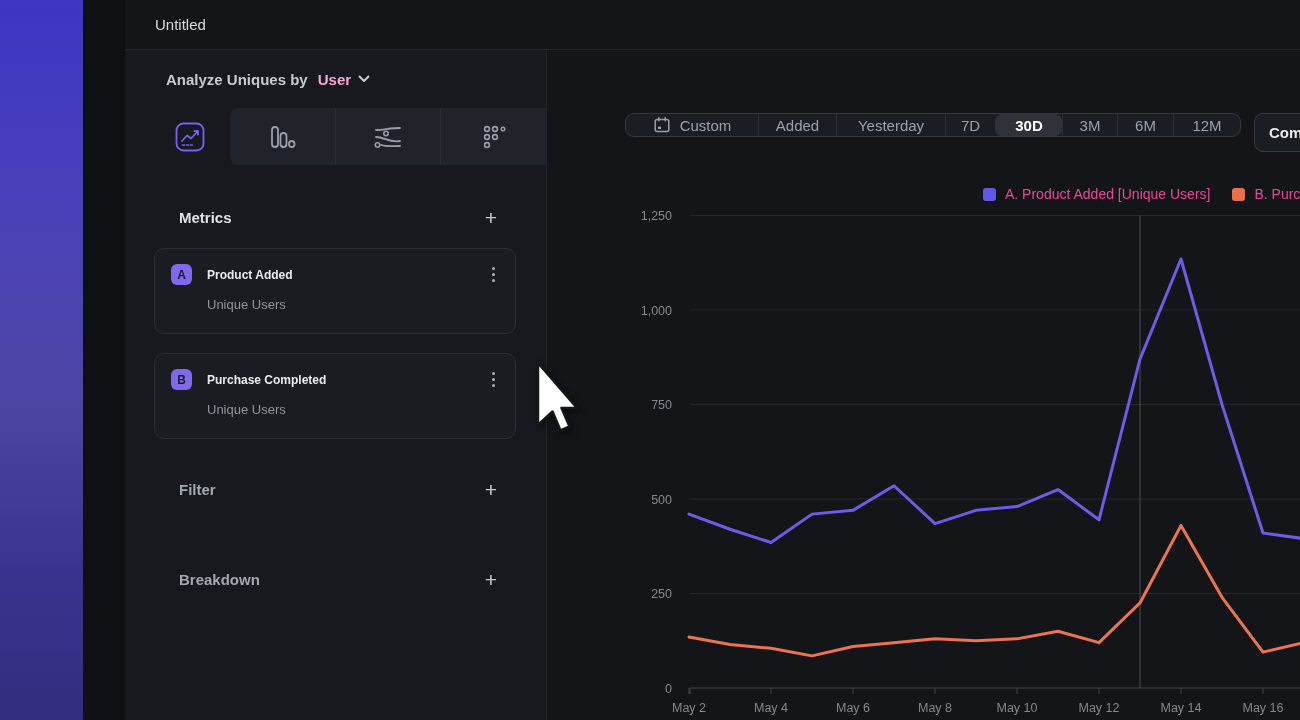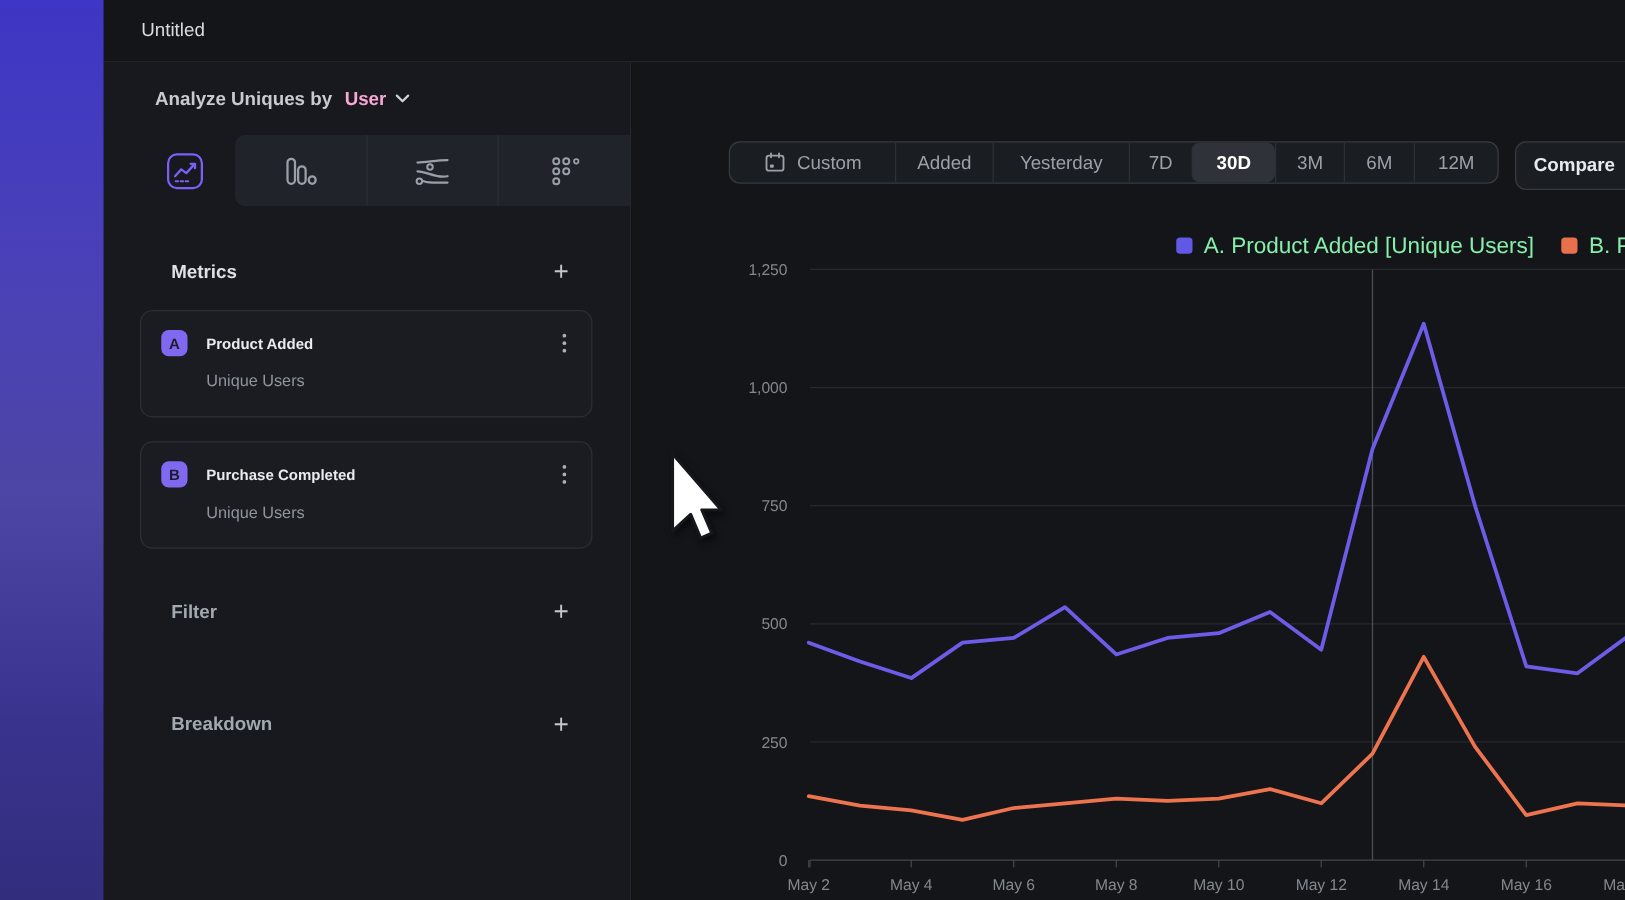--- a/index.html
+++ b/index.html
@@ -1,18 +1,18 @@
 <!DOCTYPE html>
 <html><head>
 <meta charset="utf-8">
 <style>
   * { margin:0; padding:0; box-sizing:border-box; }
   html,body { width:1300px; height:720px; overflow:hidden; background:#0e1013; }
   body { font-family:"Liberation Sans", sans-serif; }
-  .screen { position:relative; width:1300px; height:720px; display:flex; }
+  .screen { position:relative; width:1300px; height:720px; display:flex;gap:42px; }
 
   
   .nav-strip { width:83px; height:100%; flex:0 0 83px;
     background:linear-gradient(180deg,#3e36c4 0%,#4a41b8 30%,#4d46a4 55%,#3b3490 78%,#332d7e 100%); }
 
   .app { flex:1; display:flex; flex-direction:column; min-width:0; }
 
   
   .topbar { height:50px; flex:0 0 50px; background:#141519; border-bottom:1px solid #24272c;
     display:flex; align-items:center; padding-left:30px; }
@@ -55,37 +55,37 @@
   .kebab { display:flex; flex-direction:column; gap:3px; padding:4px 6px; cursor:pointer; }
   .kebab i { width:3px; height:3px; border-radius:50%; background:#aab0b7; display:block; }
   .mc-subtitle { margin:11px 0 0 36px; color:#8f959d; font-size:13px; }
 
   .filter-header { margin-top:36px; }
   .breakdown-header { margin-top:62px; }
 
   
   .chartpanel { flex:1; position:relative; background:#141518; overflow:hidden; min-width:0; }
 
-  .seg { position:absolute; left:78px; top:63px; height:34px; display:flex;
+  .seg { position:absolute; left:78px; top:63px; height:24px; display:flex;
     border:1px solid #373a41; border-radius:9px; background:#1a1d22; overflow:hidden; }
   .seg button { background:none; border:none; color:#9ba1a9; font-size:15px; cursor:pointer;
     display:flex; align-items:center; justify-content:center; gap:9px; height:100%; }
   .seg button + button { border-left:1px solid #2c2f35; }
   .seg button.selected { background:#2f3339; color:#ffffff; font-weight:600; border-radius:7px; }
   .w-custom{width:132px;} .w-today{width:78px;} .w-yesterday{width:109px;} .w-7d{width:50px;}
   .w-30d{width:67px;} .w-3m{width:55px;} .w-6m{width:56px;} .w-12m{width:67px;}
 
   .compare-btn { position:absolute; left:707px; top:63px; height:39px; width:112px;
     border:1px solid #373a41; border-radius:9px; background:#1a1d22; color:#e8ebee;
     font-size:15px; font-weight:600; cursor:pointer; padding:0 0 0 14px; text-align:left; }
 
   .legend { position:absolute; left:436px; top:136px; display:flex; gap:22px; white-space:nowrap; }
   .legend-item { display:flex; align-items:center; gap:9px; cursor:pointer; }
   .legend-swatch { width:13px; height:13px; border-radius:3px; flex:0 0 13px; }
-  .legend-label { color:#86efac; font-size:18px; }
+  .legend-label { color:#ec4899; font-size:14px; }
 
   #chart { position:absolute; left:0; top:0; width:795px; height:665px; }
   #chart text { font-family:"Liberation Sans", sans-serif; font-size:12.5px; fill:#82888f; }
   #chart .grid { stroke:#26292e; stroke-width:1; }
   #chart .axis { stroke:#43464c; stroke-width:1; }
   #chart .tick { stroke:#43464c; stroke-width:1; }
   #chart .crosshair { stroke:#4b4e54; stroke-width:1; }
   #chart .series { fill:none; stroke-width:3; stroke-linejoin:round; stroke-linecap:round; }
 
   .cursor { position:absolute; left:534px; top:360px; pointer-events:none;

